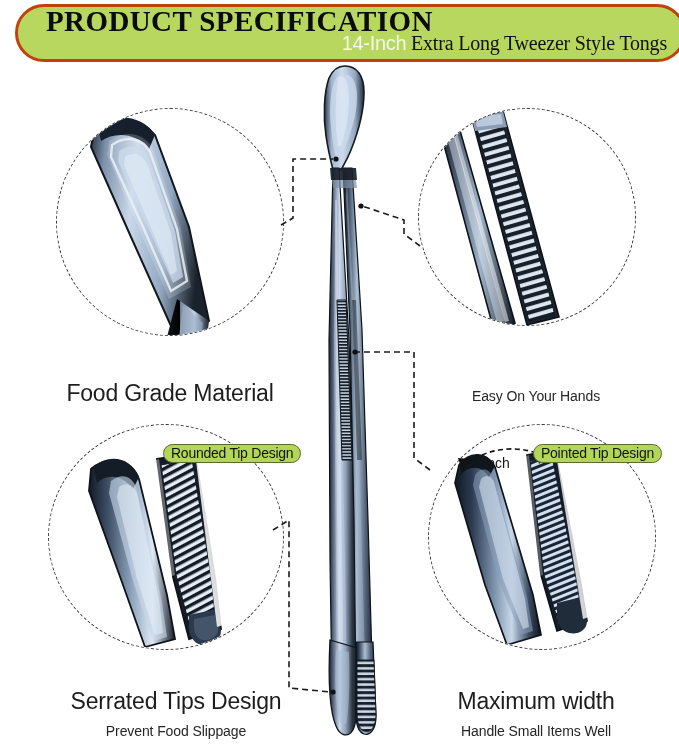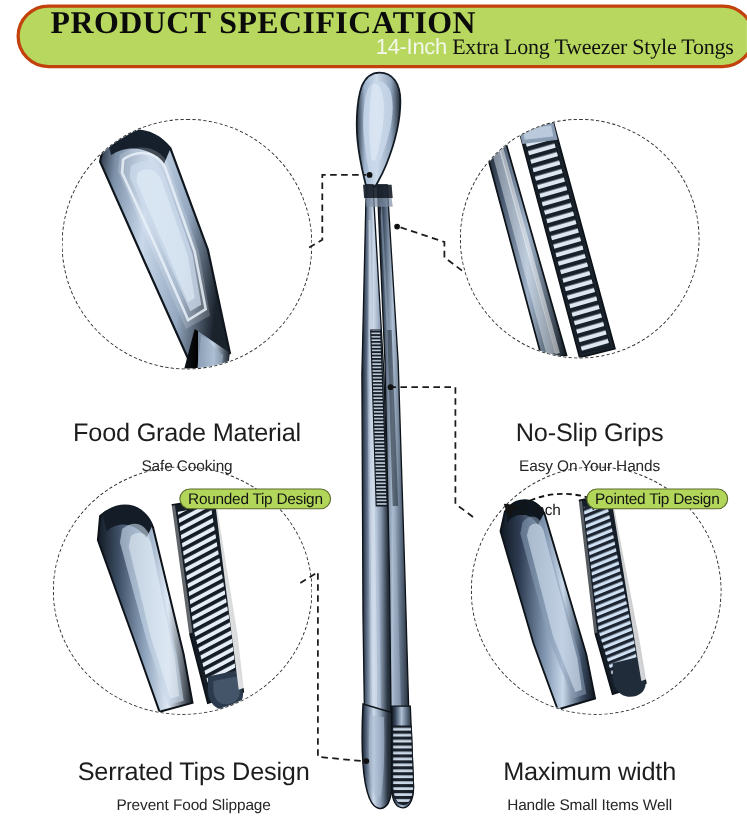--- a/index.html
+++ b/index.html
@@ -338,24 +338,22 @@
 
     <g>
       <path d="M462 470 C478 448 522 442 546 458" fill="none" stroke="#131313" stroke-width="1.7" stroke-dasharray="5 3.4"></path>
       <path d="M462 470 L470 459 L458 458 Z" fill="#131313"></path>
       <path d="M546 458 L536 452 L539 464 Z" fill="#131313"></path>
     </g>
   </svg>
 
   <div class="lbl l-tl">
     <span class="t1">Food Grade Material</span>
-    <span class="t2">Safe Cooking</span>
   </div>
   <div class="lbl l-tr">
-    <span class="t1">No-Slip Grips</span>
     <span class="t2">Easy On Your Hands</span>
   </div>
   <div class="lbl l-bl">
     <span class="t1">Serrated Tips Design</span>
     <span class="t2">Prevent Food Slippage</span>
   </div>
   <div class="lbl l-br">
     <span class="t1">Maximum width</span>
     <span class="t2">Handle Small Items Well</span>
   </div>

